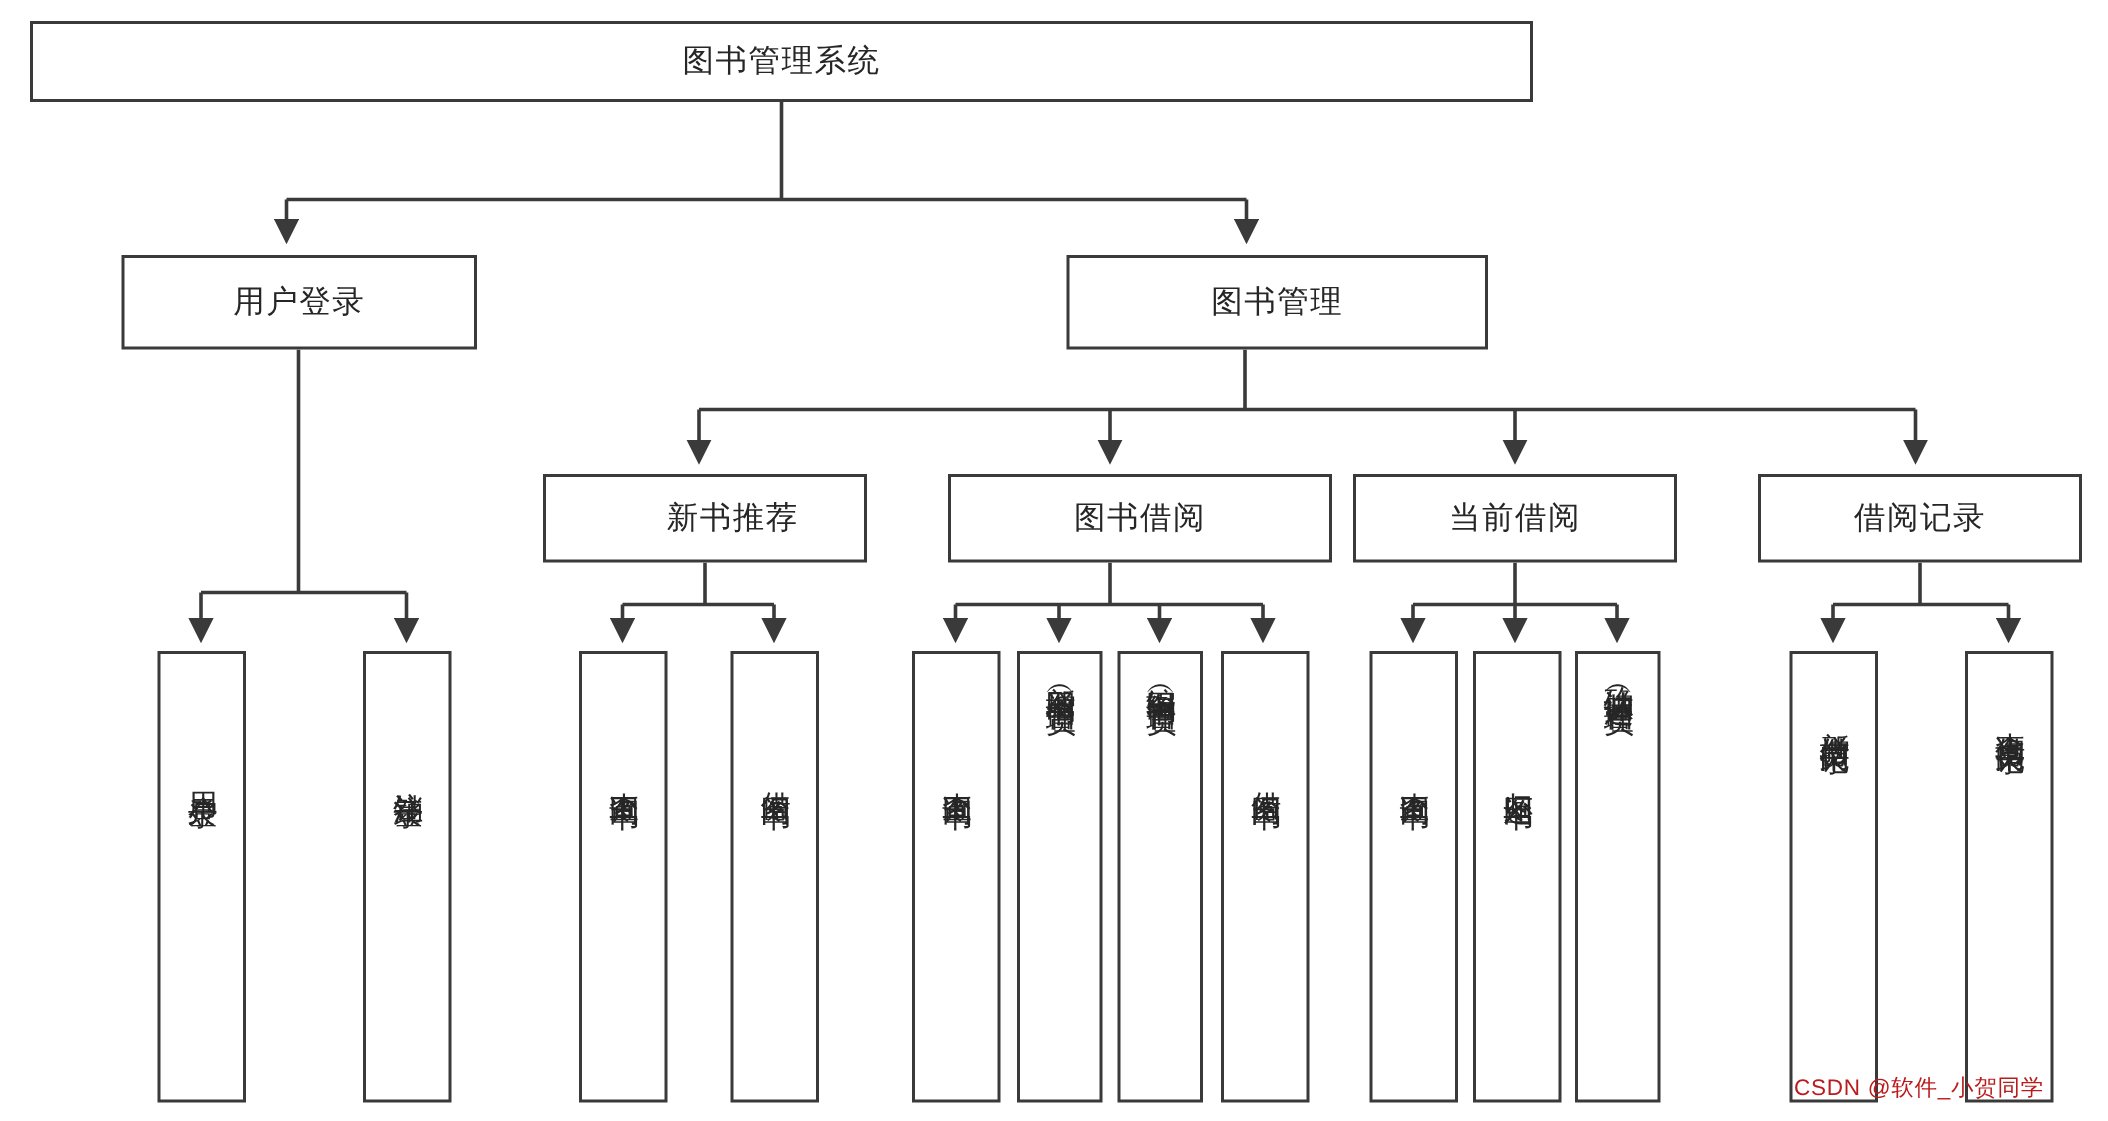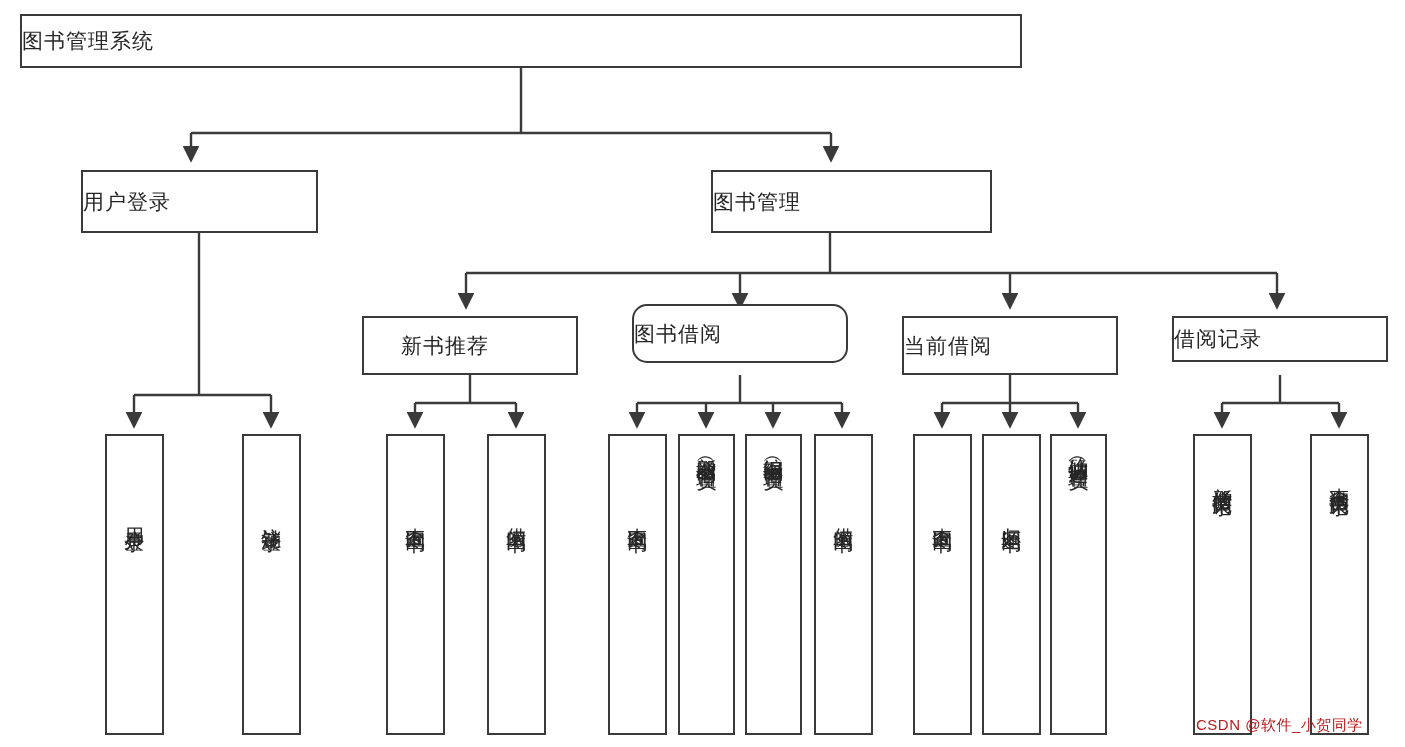--- a/index.html
+++ b/index.html
@@ -26,21 +26,21 @@
     height: 747px;
     pointer-events: none;
   }
   .node {
     position: absolute;
     box-sizing: border-box;
     background: #ffffff;
     border: 2px solid #3a3a3a;
     display: flex;
     align-items: center;
-    justify-content: flex-start;
+    justify-content: center;
     color: #262626;
   }
   .node.horizontal {
     font-size: 21px;
     letter-spacing: 1px;
     line-height: 1.2;
   }
   .node.root {
     font-size: 21px;
   }
@@ -131,29 +131,29 @@
   </div>
 
   <div class="node horizontal" style="left:711px; top:170px; width:281px; height:63px;">
     <span>图书管理</span>
   </div>
 
   <div class="node horizontal" style="left:362px; top:316px; width:216px; height:59px;padding-left:37px;">
     <span>新书推荐</span>
   </div>
 
-  <div class="node horizontal" style="left:632px; top:304px; width:216px; height:59px;border-radius:15px;">
+  <div class="node horizontal" style="left:632px; top:316px; width:256px; height:59px;">
     <span>图书借阅</span>
   </div>
 
   <div class="node horizontal" style="left:902px; top:316px; width:216px; height:59px;">
     <span>当前借阅</span>
   </div>
 
-  <div class="node horizontal" style="left:1172px; top:316px; width:216px; height:46px;">
+  <div class="node horizontal" style="left:1172px; top:316px; width:216px; height:59px;">
     <span>借阅记录</span>
   </div>
 
   <div class="node vertical" style="left:105px; top:434px; width:59px; height:301px; padding-top:76px;">
     <span class="vtext">用户登录</span>
   </div>
 
   <div class="node vertical" style="left:242px; top:434px; width:59px; height:301px; padding-top:76px;">
     <span class="vtext">注销登录</span>
   </div>

